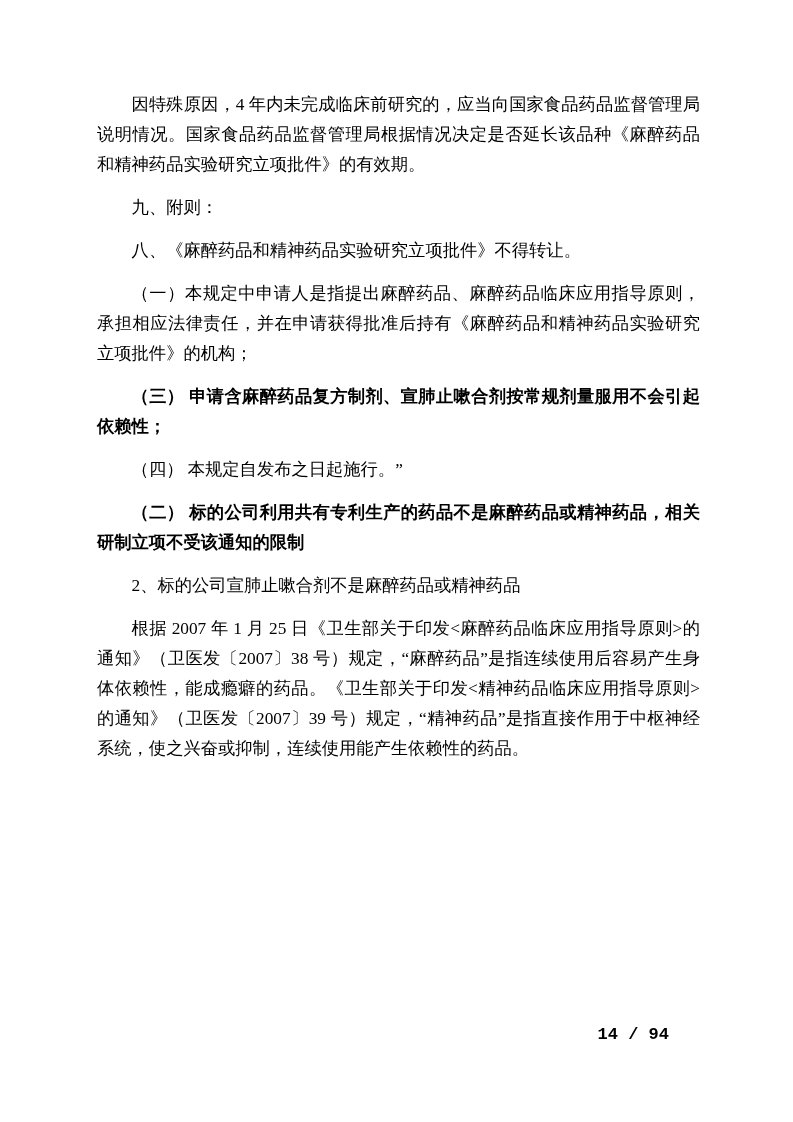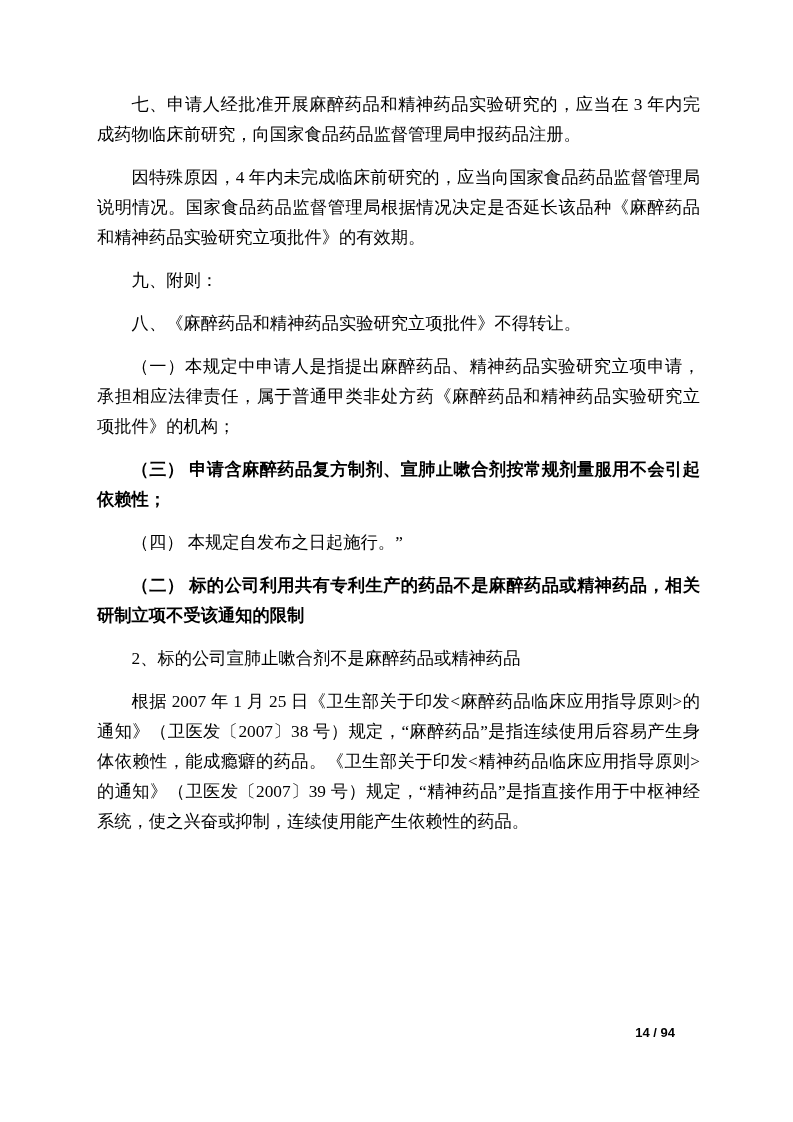--- a/index.html
+++ b/index.html
@@ -30,37 +30,36 @@
     text-align: justify;
     text-indent: 2em;
     word-break: break-all;
   }
   .para.bold {
     font-weight: bold;
   }
   .page-number {
     position: absolute;
     top: 1025px;
-    right: 118px;
-    font-size: 13px;
+    right: 124px;
+    font-size: 17px;
     font-weight: bold;
-    font-family: Liberation Sans, sans-serif;
+    font-family: Liberation Mono, monospace;
     color: #000000;
   }
 </style>
 </head>
 <body>
 
 <div class="page">
   <div class="content">
-    <p class="para">七、申请人经批准开展麻醉药品和精神药品实验研究的，应当在 3 年内完成药物临床前研究，向国家食品药品监督管理局申报药品注册。</p>
     <p class="para">因特殊原因，4 年内未完成临床前研究的，应当向国家食品药品监督管理局说明情况。国家食品药品监督管理局根据情况决定是否延长该品种《麻醉药品和精神药品实验研究立项批件》的有效期。</p>
     <p class="para">九、附则：</p>
     <p class="para">八、《麻醉药品和精神药品实验研究立项批件》不得转让。</p>
-    <p class="para">（一）本规定中申请人是指提出麻醉药品、精神药品实验研究立项申请，承担相应法律责任，属于普通甲类非处方药《麻醉药品和精神药品实验研究立项批件》的机构；</p>
+    <p class="para">（一）本规定中申请人是指提出麻醉药品、麻醉药品临床应用指导原则，承担相应法律责任，并在申请获得批准后持有《麻醉药品和精神药品实验研究立项批件》的机构；</p>
     <p class="para bold">（三） 申请含麻醉药品复方制剂、宣肺止嗽合剂按常规剂量服用不会引起依赖性；</p>
     <p class="para">（四） 本规定自发布之日起施行。”</p>
     <p class="para bold">（二） 标的公司利用共有专利生产的药品不是麻醉药品或精神药品，相关研制立项不受该通知的限制</p>
     <p class="para">2、标的公司宣肺止嗽合剂不是麻醉药品或精神药品</p>
     <p class="para">根据 2007 年 1 月 25 日《卫生部关于印发&lt;麻醉药品临床应用指导原则&gt;的通知》（卫医发〔2007〕38 号）规定，“麻醉药品”是指连续使用后容易产生身体依赖性，能成瘾癖的药品。《卫生部关于印发&lt;精神药品临床应用指导原则&gt;的通知》（卫医发〔2007〕39 号）规定，“精神药品”是指直接作用于中枢神经系统，使之兴奋或抑制，连续使用能产生依赖性的药品。</p>
   </div>
   <div class="page-number">14 / 94</div>
 </div>
 
 </body></html>

